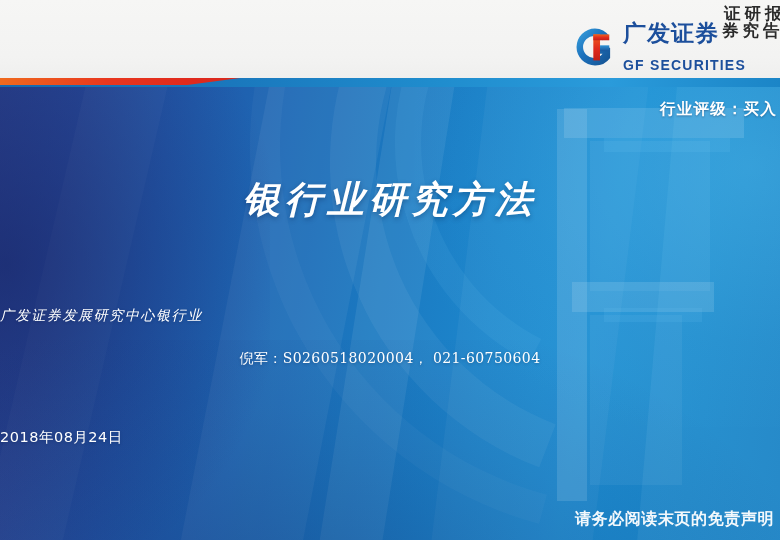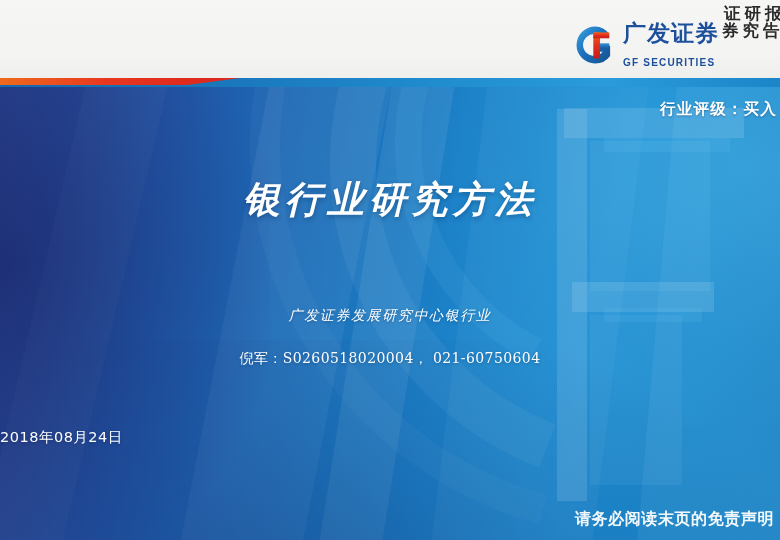--- a/index.html
+++ b/index.html
@@ -55,21 +55,21 @@
     font-family: "DejaVu Sans", "Liberation Sans", sans-serif;
     font-size: 23px;
     font-weight: 700;
     letter-spacing: 1px;
     color: #1c4f9c;
     white-space: nowrap;
   }
   .brand-en {
     margin-top: 13px;
     font-family: "Liberation Sans", sans-serif;
-    font-size: 10px;
+    font-size: 14px;
     font-weight: 700;
     letter-spacing: 1.2px;
     color: #1c4f9c;
     white-space: nowrap;
   }
 
   
   .report-label {
     position: absolute;
     right: 12px;
@@ -229,21 +229,20 @@
     text-shadow: 0 2px 5px rgba(0,25,70,0.35);
     white-space: nowrap;
     margin-top: 16px;
   }
 
   .org {
     position: absolute;
     left: 0;
     top: 220px;
     width: 780px;
-    text-align: center;
     font-family: "DejaVu Serif", "Liberation Serif", serif;
     font-size: 14px;
     font-style: italic;
     color: #ffffff;
     letter-spacing: 1.6px;
     white-space: nowrap;
     text-shadow: 0 1px 3px rgba(0,25,70,0.30);
   }
 
   .analyst {

